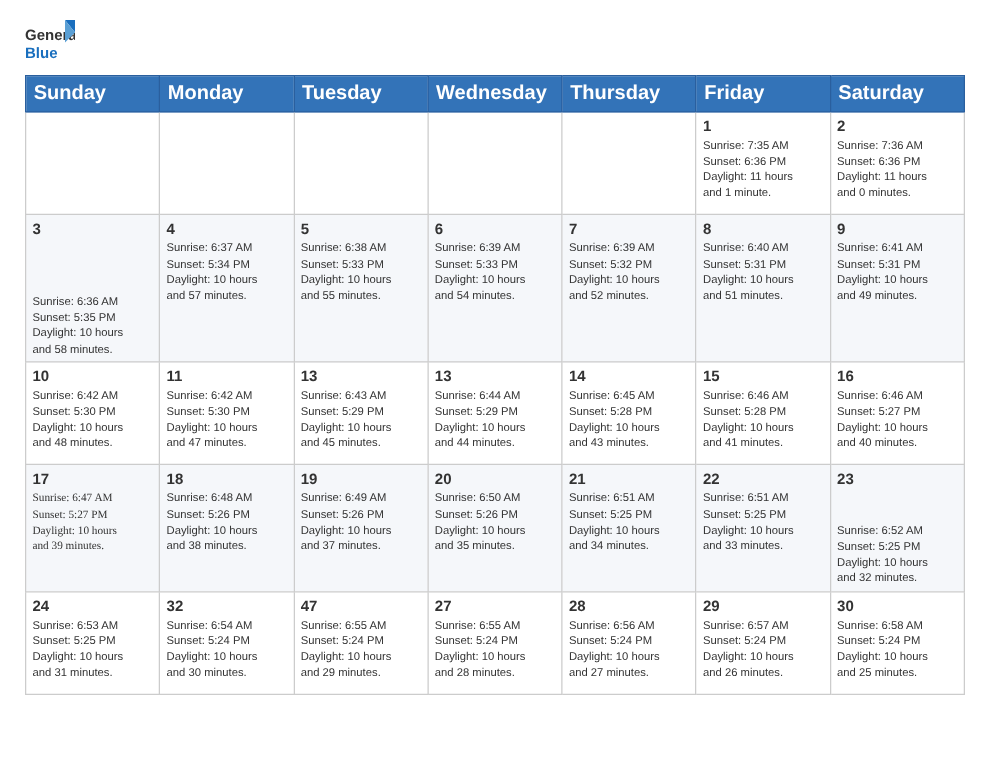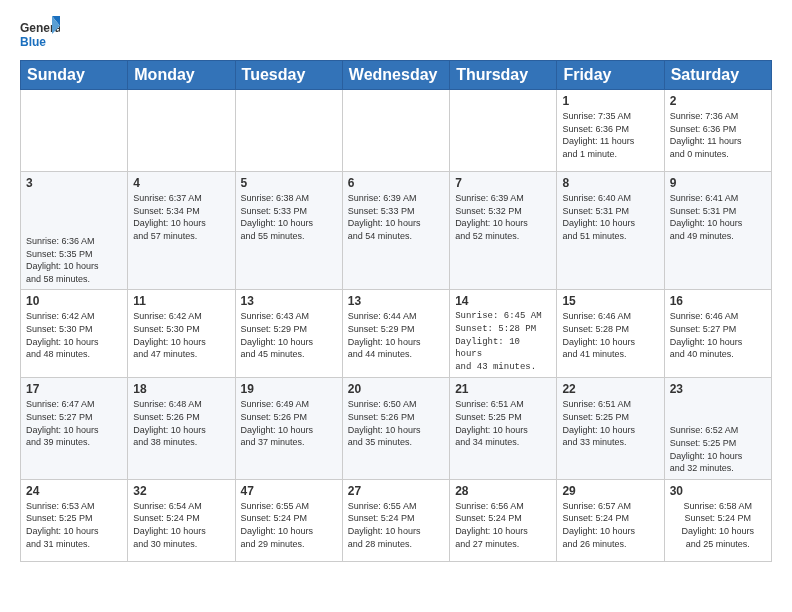--- a/index.html
+++ b/index.html
@@ -207,21 +207,21 @@
           </td>
           <td>
             <span class="day-num">13</span>
             <div class="day-info" style="white-space: pre-line;">Sunrise: 6:44 AM
 Sunset: 5:29 PM
 Daylight: 10 hours
 and 44 minutes.</div>
           </td>
           <td>
             <span class="day-num">14</span>
-            <div class="day-info" style="white-space: pre-line; font-family: Liberation Mono, monospace;">Sunrise: 6:45 AM
+            <div class="day-info" style="white-space: pre-line;">Sunrise: 6:45 AM
 Sunset: 5:28 PM
 Daylight: 10 hours
 and 43 minutes.</div>
           </td>
           <td>
             <span class="day-num">15</span>
             <div class="day-info" style="white-space: pre-line;">Sunrise: 6:46 AM
 Sunset: 5:28 PM
 Daylight: 10 hours
 and 41 minutes.</div>
@@ -230,21 +230,21 @@
             <span class="day-num">16</span>
             <div class="day-info" style="white-space: pre-line;">Sunrise: 6:46 AM
 Sunset: 5:27 PM
 Daylight: 10 hours
 and 40 minutes.</div>
           </td>
         </tr>
         <tr>
           <td>
             <span class="day-num">17</span>
-            <div class="day-info" style="white-space: pre-line;">Sunrise: 6:47 AM
+            <div class="day-info" style="white-space: pre-line; font-family: Liberation Serif, serif;">Sunrise: 6:47 AM
 Sunset: 5:27 PM
 Daylight: 10 hours
 and 39 minutes.</div>
           </td>
           <td>
             <span class="day-num">18</span>
             <div class="day-info" style="white-space: pre-line;">Sunrise: 6:48 AM
 Sunset: 5:26 PM
 Daylight: 10 hours
 and 38 minutes.</div>
@@ -323,21 +323,21 @@
           </td>
           <td>
             <span class="day-num">29</span>
             <div class="day-info" style="white-space: pre-line;">Sunrise: 6:57 AM
 Sunset: 5:24 PM
 Daylight: 10 hours
 and 26 minutes.</div>
           </td>
           <td>
             <span class="day-num">30</span>
-            <div class="day-info" style="white-space: pre-line; text-align: center;">Sunrise: 6:58 AM
+            <div class="day-info" style="white-space: pre-line;">Sunrise: 6:58 AM
 Sunset: 5:24 PM
 Daylight: 10 hours
 and 25 minutes.</div>
           </td>
         </tr>
       </tbody>
   </table>
 </div>
 
 </body></html>

